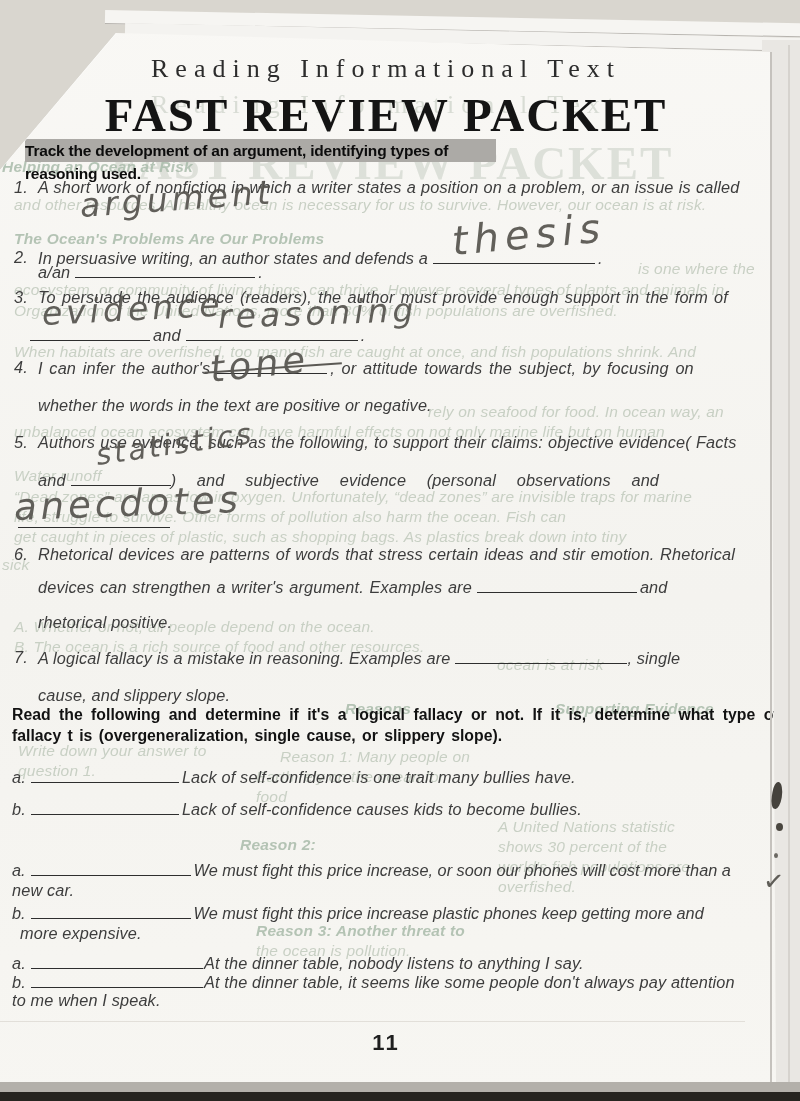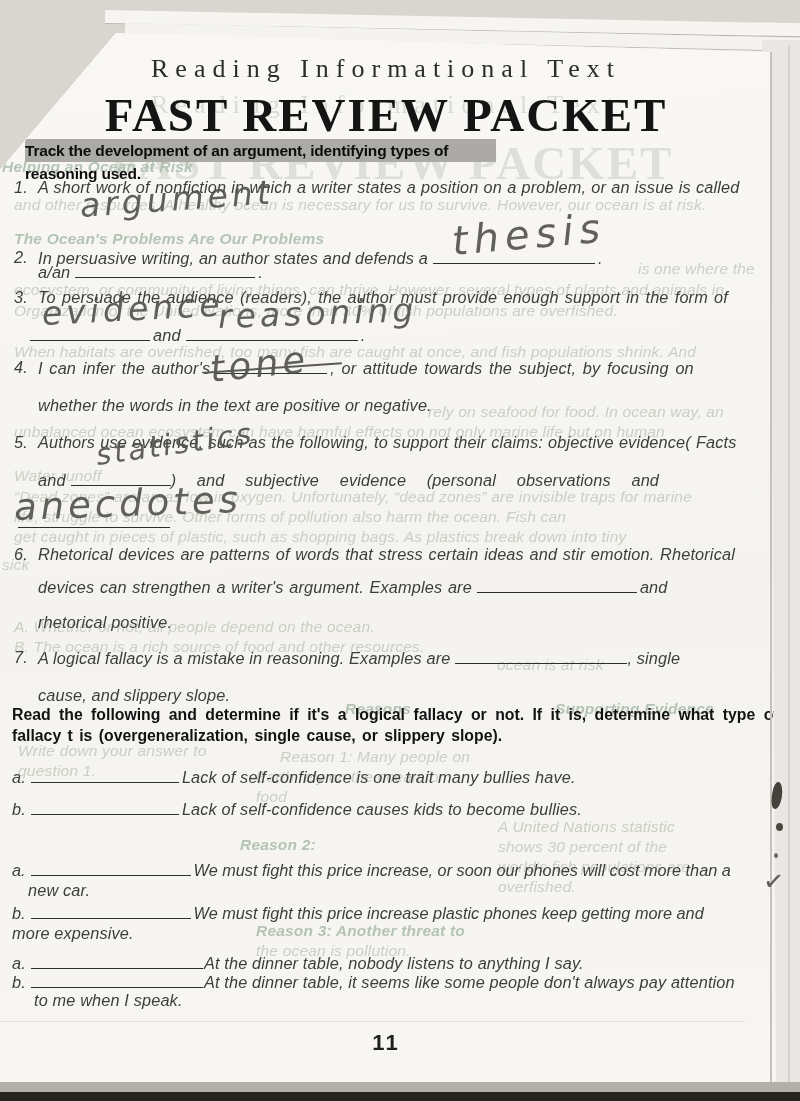--- a/index.html
+++ b/index.html
@@ -133,27 +133,27 @@
     <div class="abs q" style="left:38px;top:648px;"><span>A logical fallacy is a mistake in reasoning. Examples are</span><span class="blank" style="width:172px;margin-right:0;"></span><span>, single</span></div>
     <div class="abs q" style="left:38px;top:686px;">cause, and slippery slope.</div>
 
     <div class="abs boldtxt" style="left:12px;top:706px;word-spacing:4px;">Read the following and determine if it's a logical fallacy or not. If it is, determine what type of</div>
     <div class="abs boldtxt" style="left:12px;top:727px;word-spacing:2px;">fallacy t is (overgeneralization, single cause, or slippery slope).</div>
 
     <div class="abs q" style="left:12px;top:767px;"><span>a.</span><span class="blank" style="width:148px;"></span><span>Lack of self-confidence is one trait many bullies have.</span></div>
     <div class="abs q" style="left:12px;top:799px;"><span>b.</span><span class="blank" style="width:148px;"></span><span>Lack of self-confidence causes kids to become bullies.</span></div>
 
     <div class="abs q" style="left:12px;top:860px;letter-spacing:0;"><span>a.</span><span class="blank" style="width:160px;"></span><span>We must fight this price increase, or soon our phones will cost more than a</span></div>
-    <div class="abs q" style="left:28px;top:881px;font-style:italic;">new car.</div>
+    <div class="abs q" style="left:12px;top:881px;font-style:italic;">new car.</div>
     <div class="abs q" style="left:12px;top:903px;letter-spacing:0;"><span>b.</span><span class="blank" style="width:160px;"></span><span>We must fight this price increase plastic phones keep getting more and</span></div>
-    <div class="abs q" style="left:12px;top:924px;">more expensive.</div>
+    <div class="abs q" style="left:20px;top:924px;">more expensive.</div>
 
     <div class="abs q" style="left:12px;top:953px;"><span>a.</span><span class="blank" style="width:172px;margin-right:1px;"></span><span>At the dinner table, nobody listens to anything I say.</span></div>
     <div class="abs q" style="left:12px;top:972px;"><span>b.</span><span class="blank" style="width:172px;margin-right:1px;"></span><span>At the dinner table, it seems like some people don't always pay attention</span></div>
-    <div class="abs q" style="left:12px;top:991px;margin-left:22px;">to me when I speak.</div>
+    <div class="abs q" style="left:12px;top:991px;">to me when I speak.</div>
 
     <div class="sep"></div>
     <div class="abs pagenum" style="left:0;top:1030px;width:772px;text-align:center;">11</div>
 
     <div class="cut-hi"></div>
   </div>
 
   <div class="right-edge"></div>
   <div class="m1"></div>
   <div class="m2"></div>

